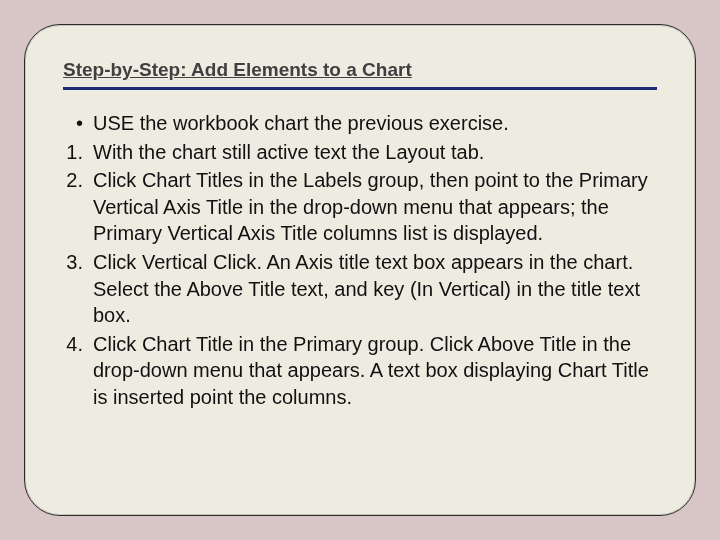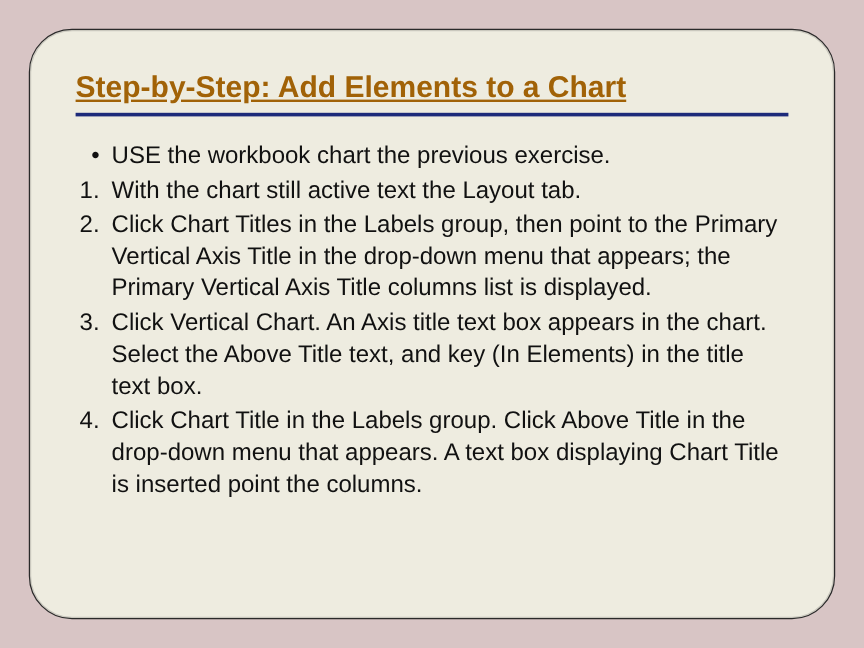--- a/index.html
+++ b/index.html
@@ -16,23 +16,23 @@
     width: 672px;
     height: 492px;
     background: #eeece0;
     border-radius: 36px;
     border: 1px solid #2a2a2a;
     box-shadow: inset 0 0 0 1px rgba(0,0,0,0.15);
     padding: 34px 38px 26px 38px;
     position: relative;
   }
   .title {
-    font-size: 25px;
+    font-size: 19px;
     font-weight: bold;
-    color: #a16207;
+    color: #404040;
     text-decoration: underline;
     border-bottom: 3px solid #1d2a7a;
     padding-bottom: 6px;
     margin-bottom: 20px;
   }
   .content {
     font-size: 20px;
     color: #111;
     line-height: 1.33;
   }
@@ -68,22 +68,22 @@
         <div class="row">
           <div class="mk">1.</div>
           <div class="txt"><span>With the chart still active text the </span><span class="b">Layout</span><span> tab.</span></div>
         </div>
         <div class="row">
           <div class="mk">2.</div>
           <div class="txt"><span>Click </span><span class="b">Chart Titles</span><span> in the Labels group, then point to the </span><span class="b">Primary Vertical Axis Title</span><span> in the drop-down menu that appears; the Primary Vertical Axis Title columns list is displayed.</span></div>
         </div>
         <div class="row">
           <div class="mk">3.</div>
-          <div class="txt"><span>Click </span><span class="b">Vertical Chart</span><span>. An Axis title text box appears in the chart. Select the </span><span class="b">Above Title</span><span> text, and key </span><span class="b">(In Elements)</span><span> in the title text box.</span></div>
+          <div class="txt"><span>Click </span><span class="b">Vertical Click</span><span>. An Axis title text box appears in the chart. Select the </span><span class="b">Above Title</span><span> text, and key </span><span class="b">(In Vertical)</span><span> in the title text box.</span></div>
         </div>
         <div class="row">
           <div class="mk">4.</div>
-          <div class="txt"><span>Click </span><span class="b">Chart Title</span><span> in the Labels group. Click </span><span class="b">Above Title</span><span> in the drop-down menu that appears. A text box displaying </span><span class="b">Chart Title</span><span> is inserted point the columns.</span></div>
+          <div class="txt"><span>Click </span><span class="b">Chart Title</span><span> in the Primary group. Click </span><span class="b">Above Title</span><span> in the drop-down menu that appears. A text box displaying </span><span class="b">Chart Title</span><span> is inserted point the columns.</span></div>
         </div>
       </div>
 
   </div>
 </div>
 
 </body></html>

